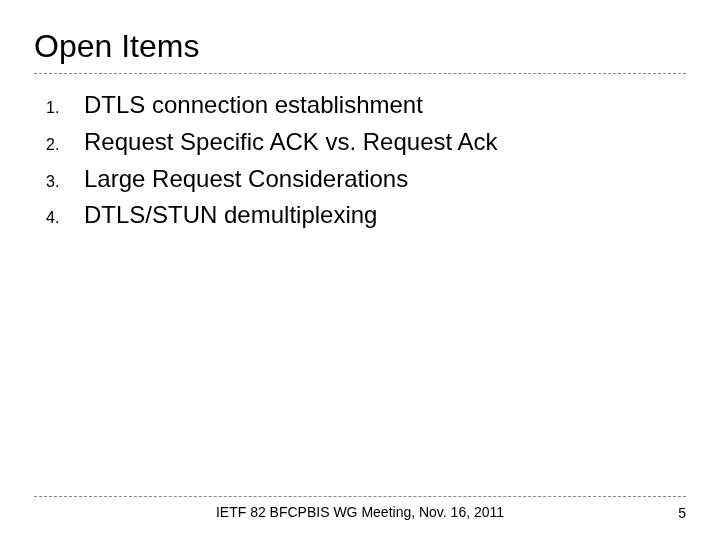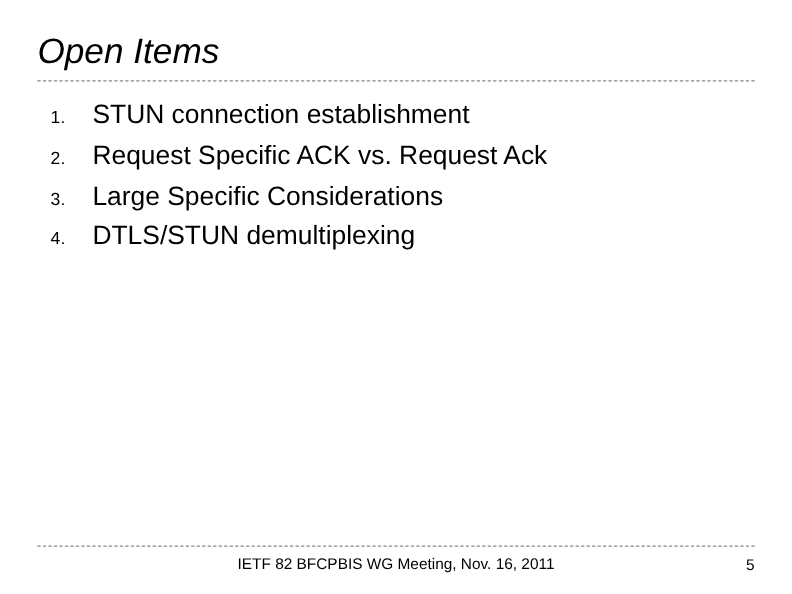--- a/index.html
+++ b/index.html
@@ -20,21 +20,20 @@
       width: 100%;
       height: 100%;
       padding: 28px 34px 0 34px;
       position: relative;
     }
     .title {
       font-size: 32px;
       font-weight: 400;
       color: #000000;
       margin-bottom: 8px;
-      font-style: italic;
     }
     .divider-top {
       border: none;
       border-top: 1px dashed #888888;
       margin-bottom: 14px;
     }
     .list {
       list-style: none;
       padding-left: 0;
     }
@@ -92,29 +91,29 @@
   </style>
 </head>
 <body>
 
 <div class="slide">
   <h1 class="title">Open Items</h1>
   <hr class="divider-top">
   <ol class="list">
     <li class="list-item">
       <span class="list-number">1.</span>
-      <span class="list-text">STUN connection establishment</span>
+      <span class="list-text">DTLS connection establishment</span>
     </li>
     <li class="list-item">
       <span class="list-number">2.</span>
       <span class="list-text">Request Specific ACK vs. Request Ack</span>
     </li>
     <li class="list-item">
       <span class="list-number">3.</span>
-      <span class="list-text">Large Specific Considerations</span>
+      <span class="list-text">Large Request Considerations</span>
     </li>
     <li class="list-item">
       <span class="list-number">4.</span>
       <span class="list-text">DTLS/STUN demultiplexing</span>
     </li>
   </ol>
 
   <div class="footer">
     <hr class="divider-bottom">
     <div class="footer-row">

